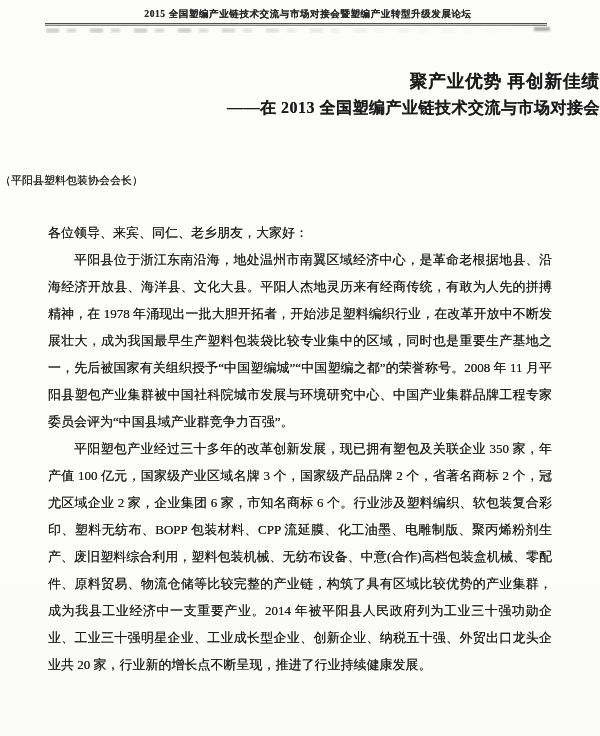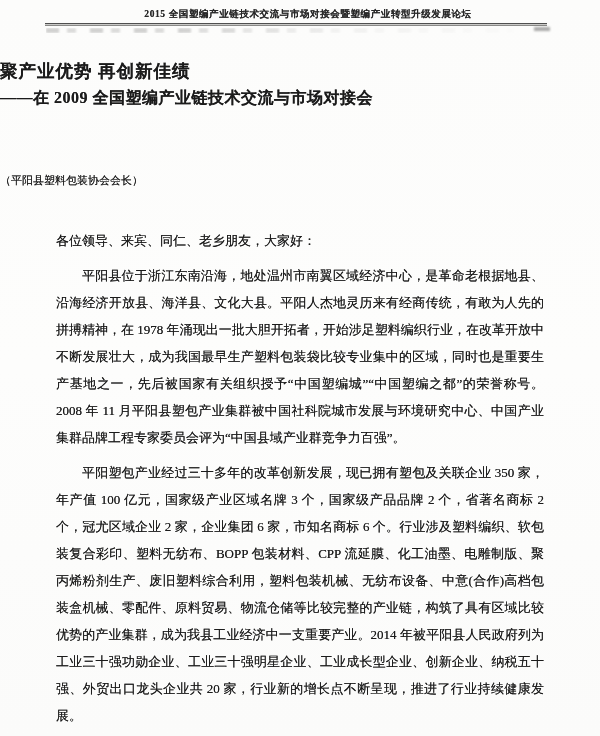--- a/index.html
+++ b/index.html
@@ -65,24 +65,24 @@
     top: 27px;
     left: 534px;
     width: 16px;
     height: 4px;
     background: rgba(70,70,70,0.45);
     filter: blur(1px);
   }
 
   .title-block {
     position: absolute;
-    top: 58px;
+    top: 68px;
     left: 0;
     width: 100%;
-    text-align: left;
+    text-align: right;
     font-weight: bold;
   }
   .title-line1 {
     font-size: 17.5px;
     line-height: 26px;
     letter-spacing: 1px;
   }
   .title-line2, .title-line3 {
     font-size: 16px;
     line-height: 28.5px;
@@ -109,21 +109,21 @@
     position: absolute;
     top: 219px;
     left: 48px;
     width: 504px;
     font-size: 13px;
     line-height: 27px;
     text-align: justify;
     text-align-last: left;
   }
   .body-text p {
-    margin: 8px;
+    margin: 0;
     text-indent: 2em;
   }
   .body-text p.salutation {
     text-indent: 0;
   }
 </style>
 </head>
 <body>
 
 <div class="page">
@@ -131,21 +131,21 @@
   <div class="running-header ink">2015 全国塑编产业链技术交流与市场对接会暨塑编产业转型升级发展论坛</div>
 
   <div class="header-rule"></div>
 
   <div class="scan-ghost-line"></div>
 
   <div class="scan-smudge"></div>
 
   <div class="title-block ink">
     <div class="title-line1">聚产业优势 再创新佳绩</div>
-    <div class="title-line2">——在 2009 全国塑编产业链技术交流与市场对接会</div>
+    <div class="title-line2">——在 2013 全国塑编产业链技术交流与市场对接会</div>
   </div>
 
 
   <div class="affiliation ink">（平阳县塑料包装协会会长）</div>
 
   <div class="body-text ink">
     <p class="salutation">各位领导、来宾、同仁、老乡朋友，大家好：</p>
     <p>平阳县位于浙江东南沿海，地处温州市南翼区域经济中心，是革命老根据地县、沿海经济开放县、海洋县、文化大县。平阳人杰地灵历来有经商传统，有敢为人先的拼搏精神，在 1978 年涌现出一批大胆开拓者，开始涉足塑料编织行业，在改革开放中不断发展壮大，成为我国最早生产塑料包装袋比较专业集中的区域，同时也是重要生产基地之一，先后被国家有关组织授予“中国塑编城”“中国塑编之都”的荣誉称号。2008 年 11 月平阳县塑包产业集群被中国社科院城市发展与环境研究中心、中国产业集群品牌工程专家委员会评为“中国县域产业群竞争力百强”。</p>
     <p>平阳塑包产业经过三十多年的改革创新发展，现已拥有塑包及关联企业 350 家，年产值 100 亿元，国家级产业区域名牌 3 个，国家级产品品牌 2 个，省著名商标 2 个，冠尤区域企业 2 家，企业集团 6 家，市知名商标 6 个。行业涉及塑料编织、软包装复合彩印、塑料无纺布、BOPP 包装材料、CPP 流延膜、化工油墨、电雕制版、聚丙烯粉剂生产、废旧塑料综合利用，塑料包装机械、无纺布设备、中意(合作)高档包装盒机械、零配件、原料贸易、物流仓储等比较完整的产业链，构筑了具有区域比较优势的产业集群，成为我县工业经济中一支重要产业。2014 年被平阳县人民政府列为工业三十强功勋企业、工业三十强明星企业、工业成长型企业、创新企业、纳税五十强、外贸出口龙头企业共 20 家，行业新的增长点不断呈现，推进了行业持续健康发展。</p>
 

